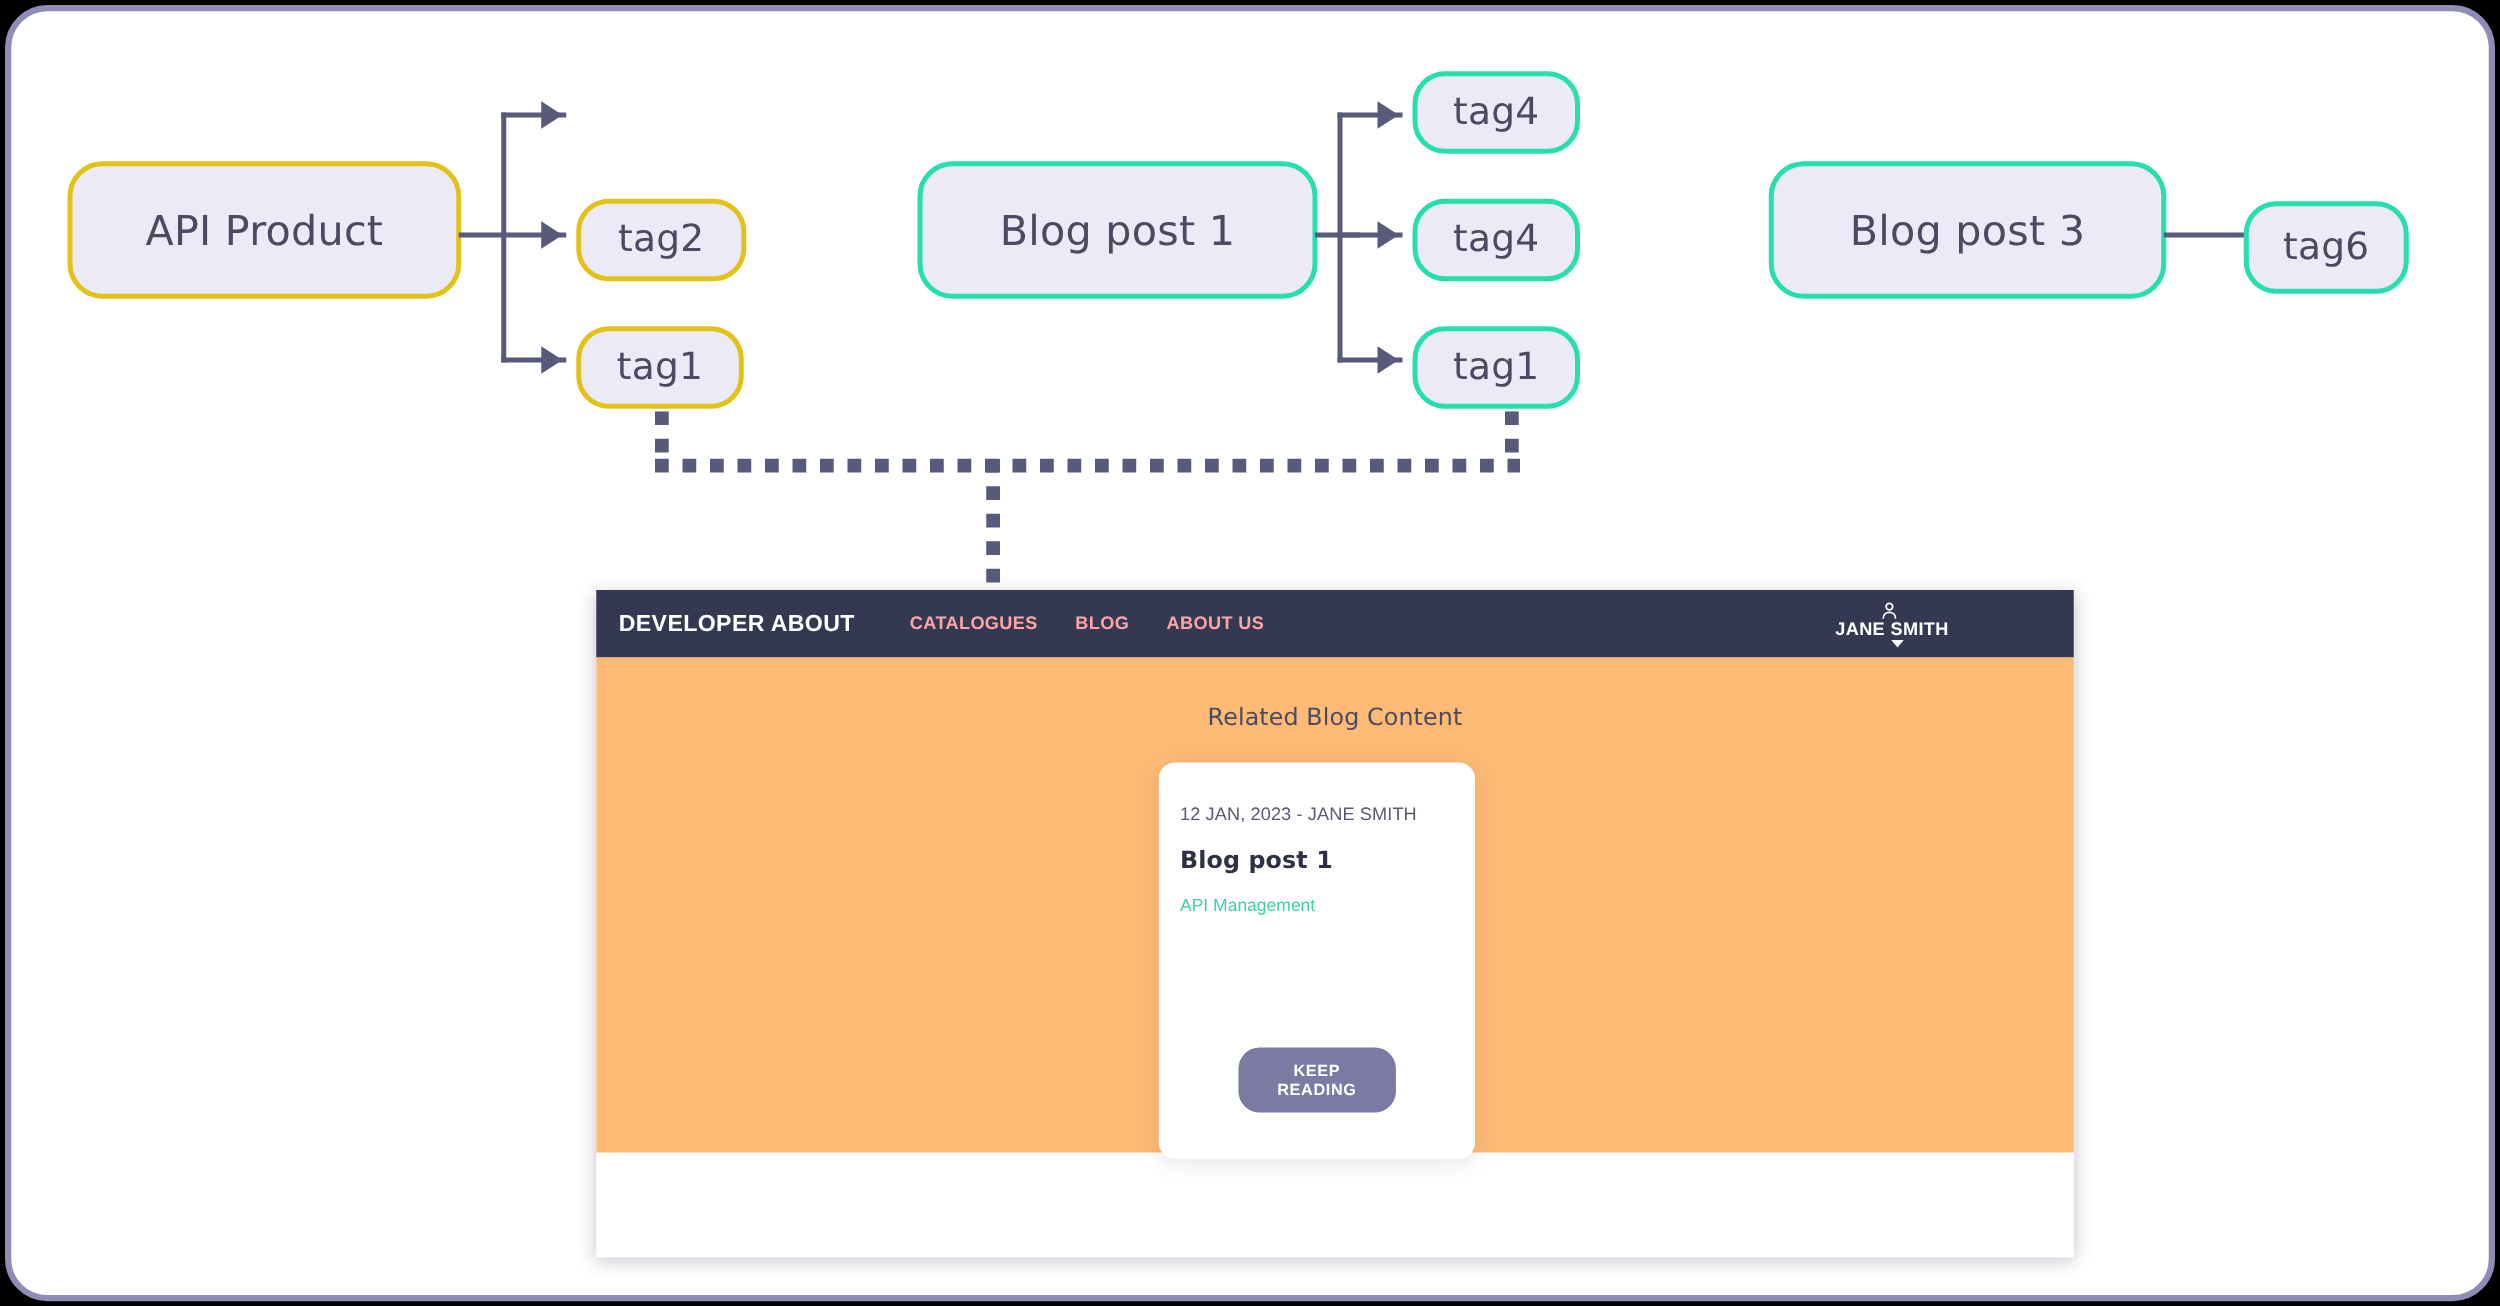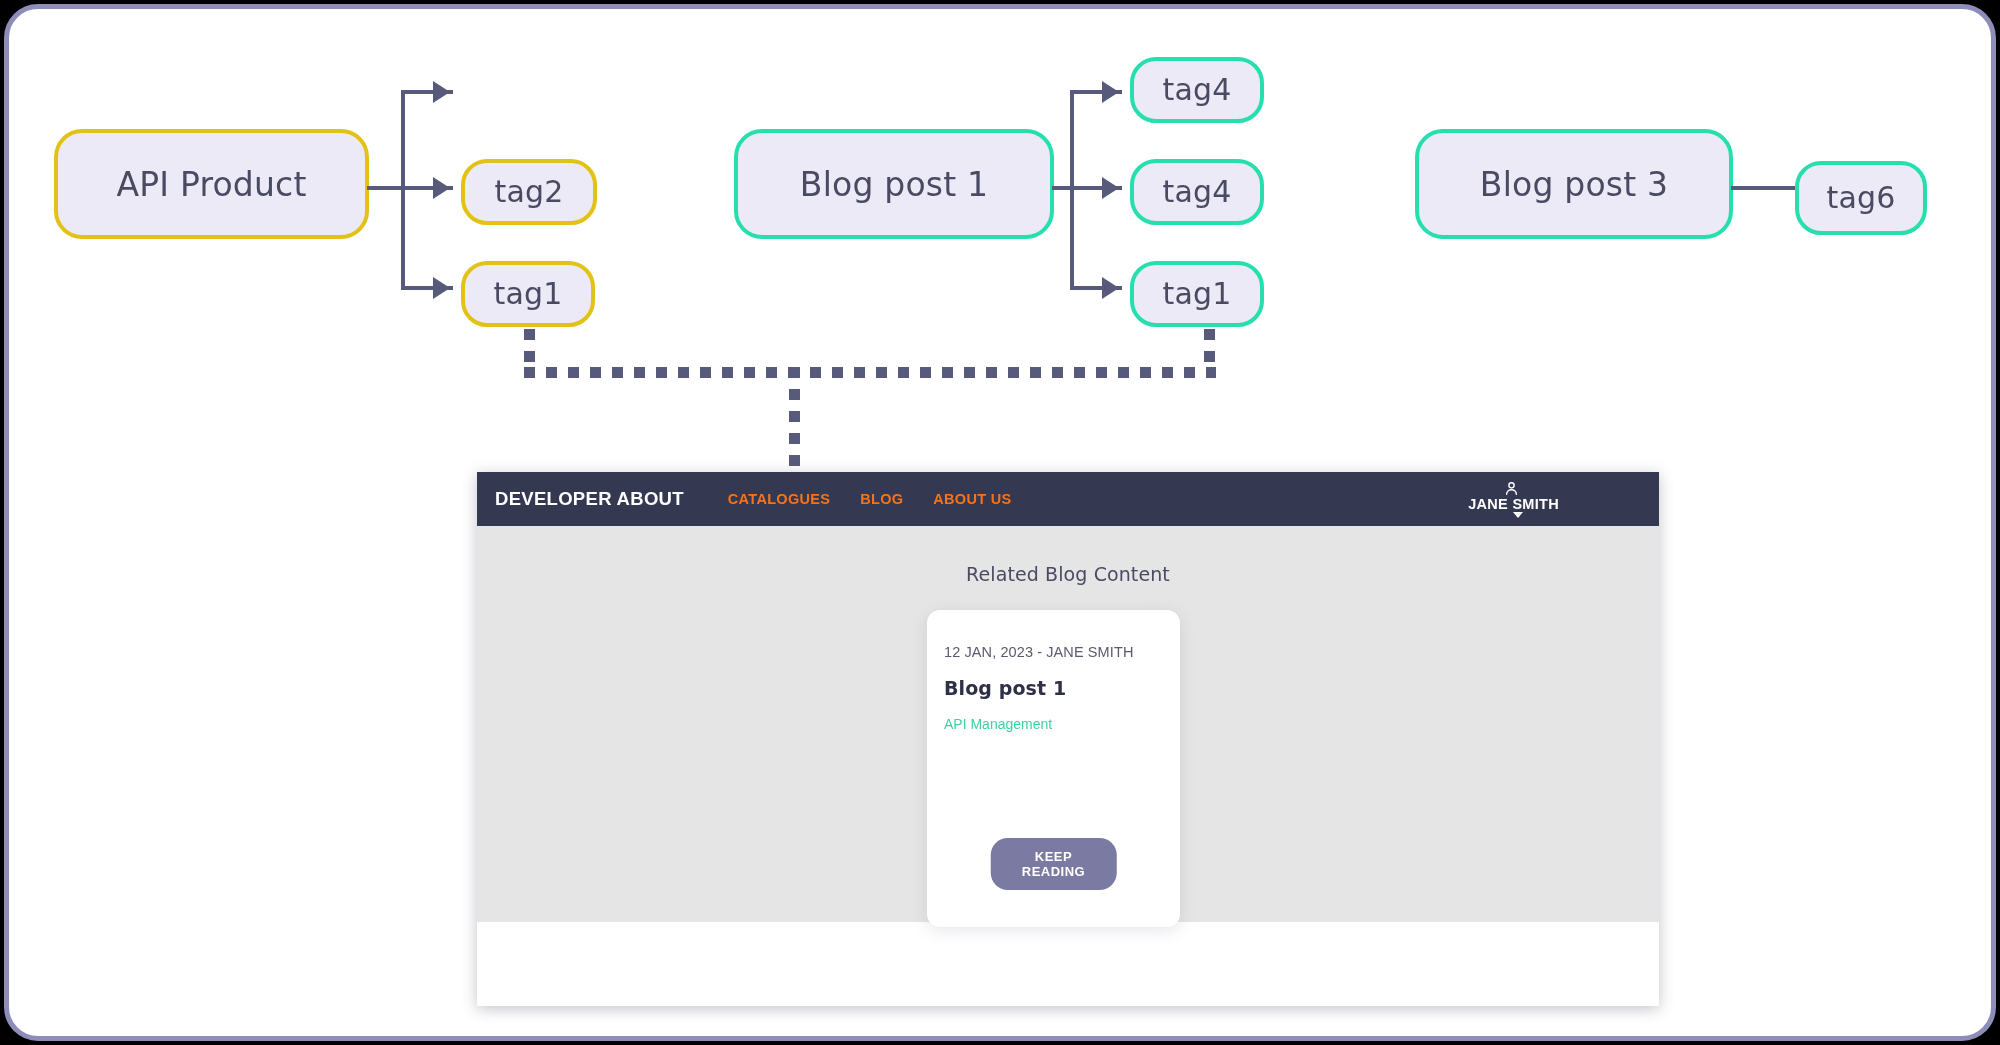--- a/index.html
+++ b/index.html
@@ -125,21 +125,21 @@
   }
   #portal-brand {
     color: #ffffff;
     font-family: "Liberation Sans", sans-serif;
     font-weight: bold;
     font-size: 18.5px;
     letter-spacing: .3px;
     margin-right: 44px;
   }
   .nav-link {
-    color: #f97316;
+    color: #fca5a5;
     font-family: "Liberation Sans", sans-serif;
     font-size: 14.5px;
     font-weight: bold;
     letter-spacing: .3px;
     margin-right: 30px;
     white-space: nowrap;
   }
   #nav-spacer { flex: 1; }
   #portal-user {
     display: flex;
@@ -157,21 +157,21 @@
     width: 0; height: 0;
     border-left: 5px solid transparent;
     border-right: 5px solid transparent;
     border-top: 6px solid #ffffff;
     margin-left: 9px;
   }
 
   #portal-body {
     position: relative;
     height: 396px;
-    background: #e5e5e5;
+    background: #fdba74;
   }
   #related-title {
     position: absolute;
     left: 0; right: 0;
     top: 37px;
     text-align: center;
     color: #4a4a63;
     font-size: 19px;
     letter-spacing: .1px;
   }

